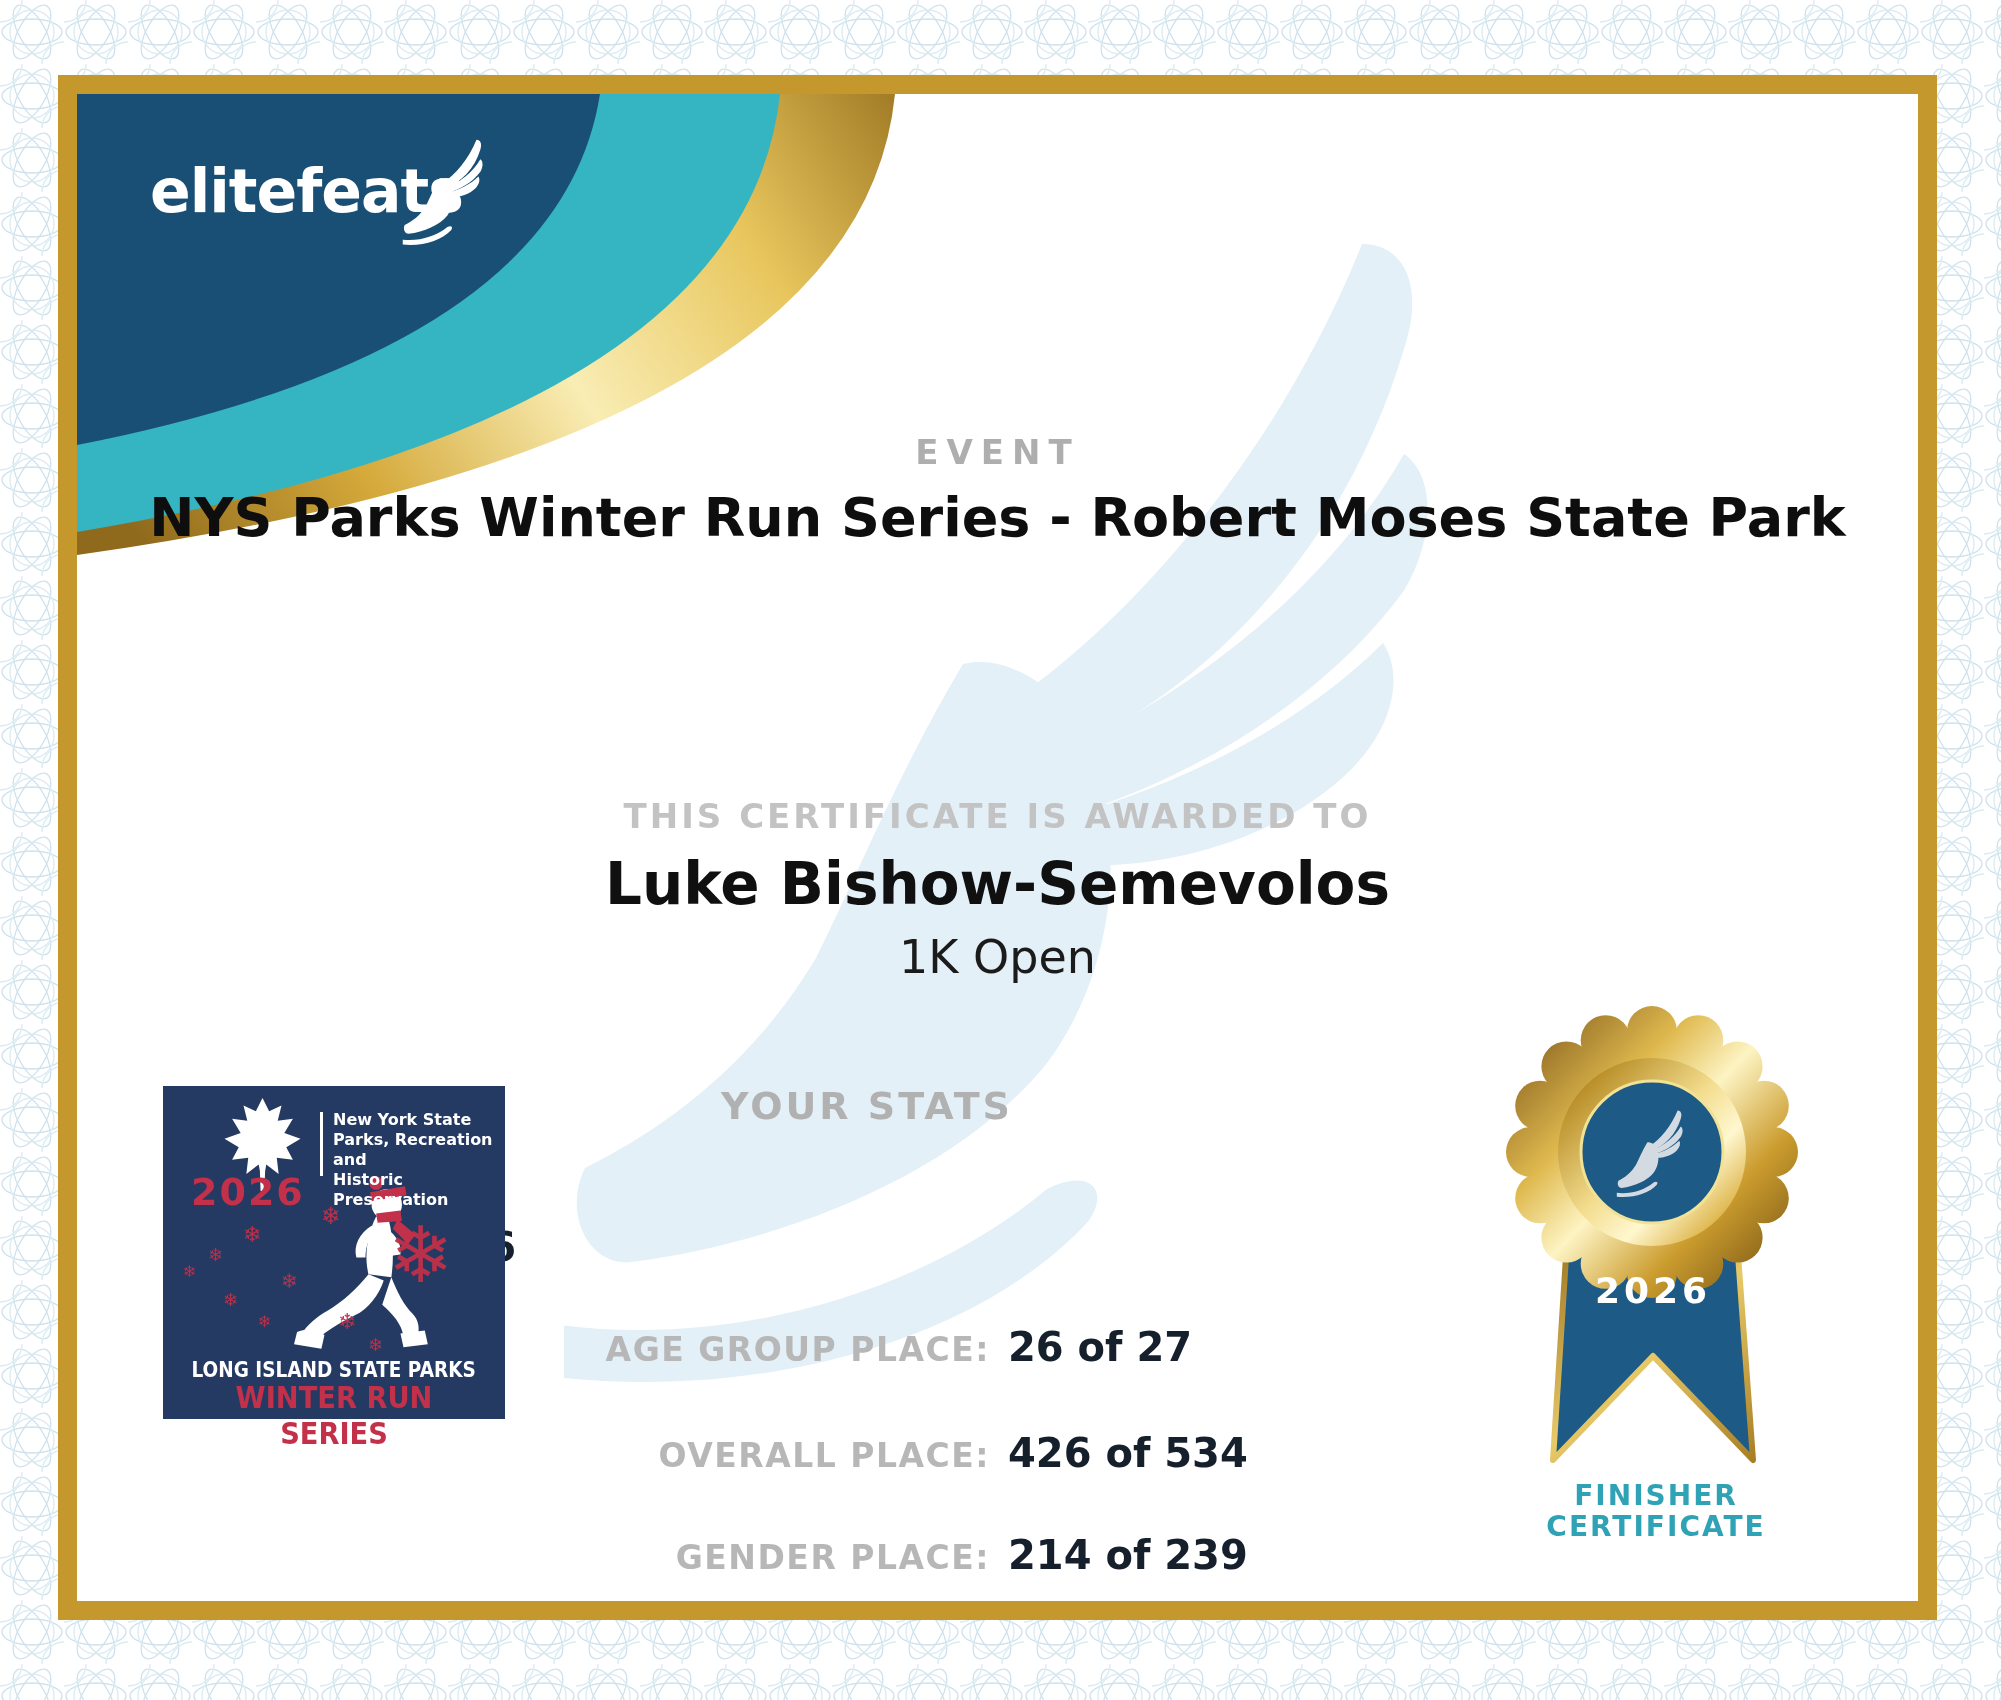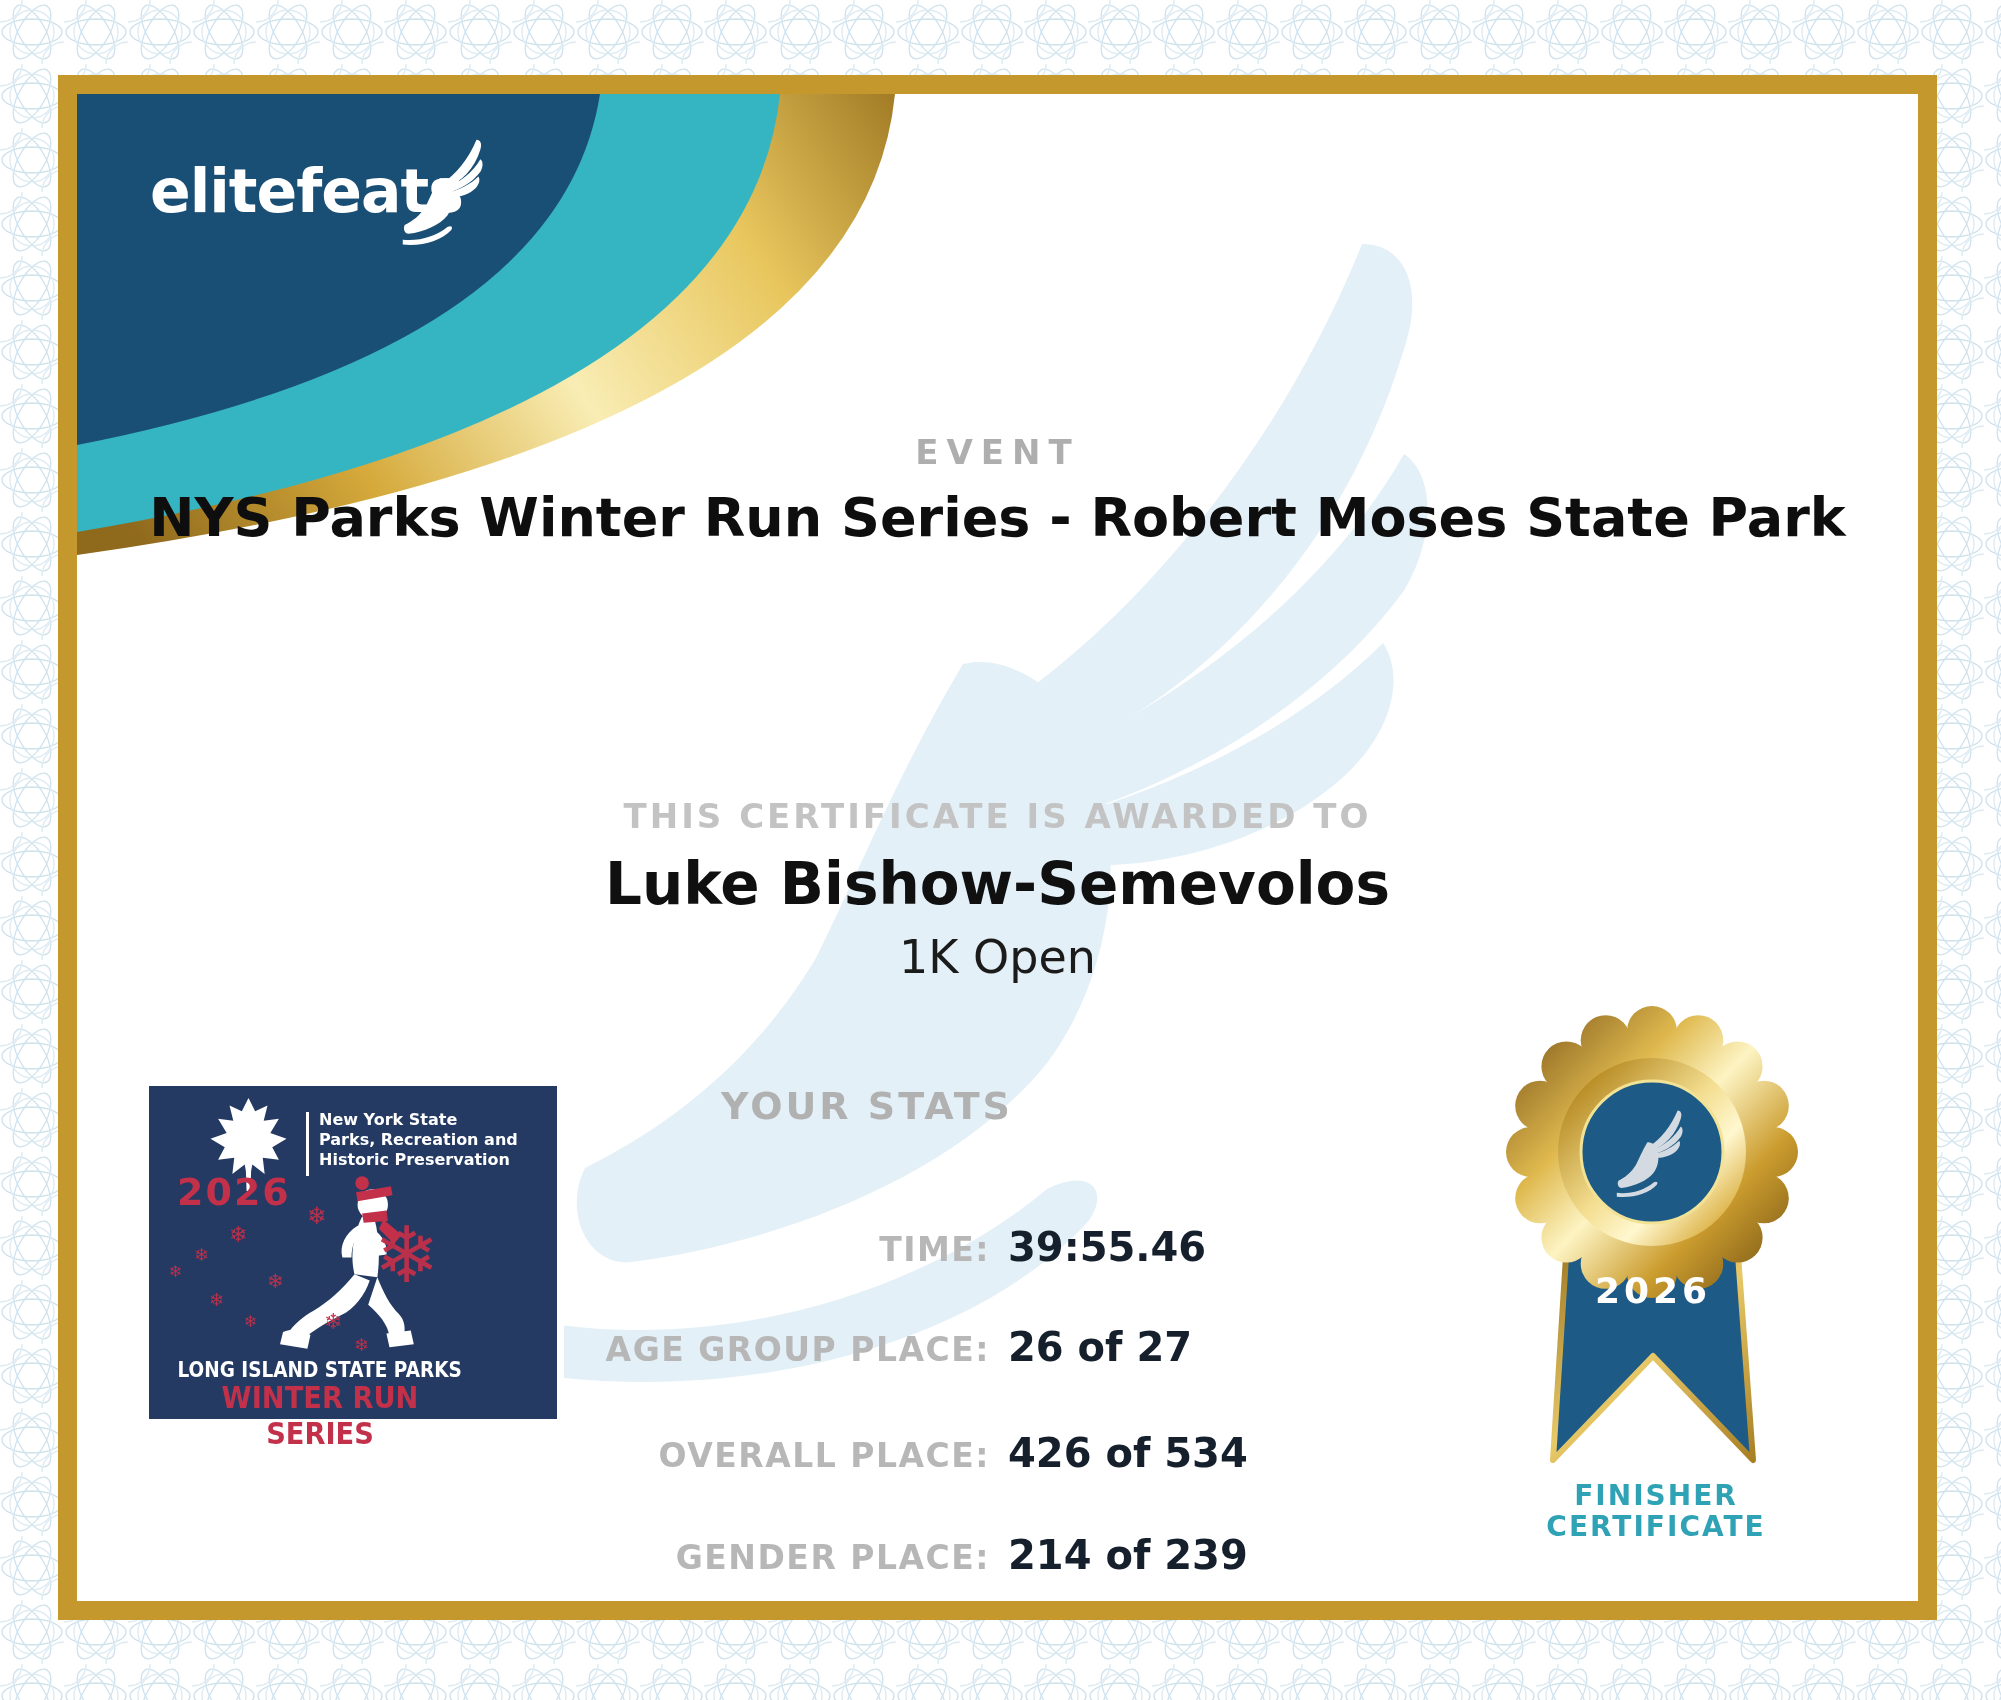--- a/index.html
+++ b/index.html
@@ -24,21 +24,21 @@
   .stat-row .lbl{width:690px;text-align:right;font-size:33px;font-weight:bold;
                  letter-spacing:1.5px;color:#b7b7b7;}
   .stat-row .val{margin-left:18px;font-size:40px;font-weight:bold;color:#16202c;}
   .row1{top:1224px;} .row2{top:1324px;} .row3{top:1430px;} .row4{top:1532px;}
 
   
   .brand-text{left:150px;top:156px;font-size:60px;font-weight:bold;color:#ffffff;
               letter-spacing:-1px;}
 
   
-  .series-logo{left:149px;top:1086px;width:408px;height:333px;background:#243a63;}
+  .series-logo{left:163px;top:1086px;width:342px;height:333px;background:#243a63;}
   .series-logo .org{left:170px;top:24px;color:#fff;font-size:16px;line-height:20px;
                     font-weight:bold;text-align:left;}
   .series-logo .logo-year{left:28px;top:84px;font-size:38px;font-weight:bold;
                           color:#c2304a;letter-spacing:2px;}
   .series-logo .lisp{left:0;width:342px;top:272px;text-align:center;color:#fff;
                      font-size:21px;font-weight:bold;}
   .series-logo .wrs{left:0;width:342px;top:293px;text-align:center;color:#c2304a;
                     font-size:31px;font-weight:bold;}
   .condense{display:inline-block;transform:scaleX(0.88);transform-origin:center;}
   .flake{position:absolute;color:#c2304a;opacity:.95;line-height:1;
@@ -106,21 +106,20 @@
 
   <div class="abs center-col event-title">NYS Parks Winter Run Series - Robert Moses State Park</div>
   <div class="abs center-col event-label">EVENT</div>
   <div class="abs center-col award-label">THIS CERTIFICATE IS AWARDED TO</div>
   <div class="abs center-col recipient-name">Luke Bishow-Semevolos</div>
   <div class="abs center-col division">1K Open</div>
 
   <div class="abs stats-heading">YOUR STATS</div>
 
   <div class="abs stat-row row1">
-    <span class="lbl">TIME:</span>
     <span class="val">39:55.46</span>
   </div>
   <div class="abs stat-row row2">
     <span class="lbl">AGE GROUP PLACE:</span>
     <span class="val">26 of 27</span>
   </div>
   <div class="abs stat-row row3">
     <span class="lbl">OVERALL PLACE:</span>
     <span class="val">426 of 534</span>
   </div>

